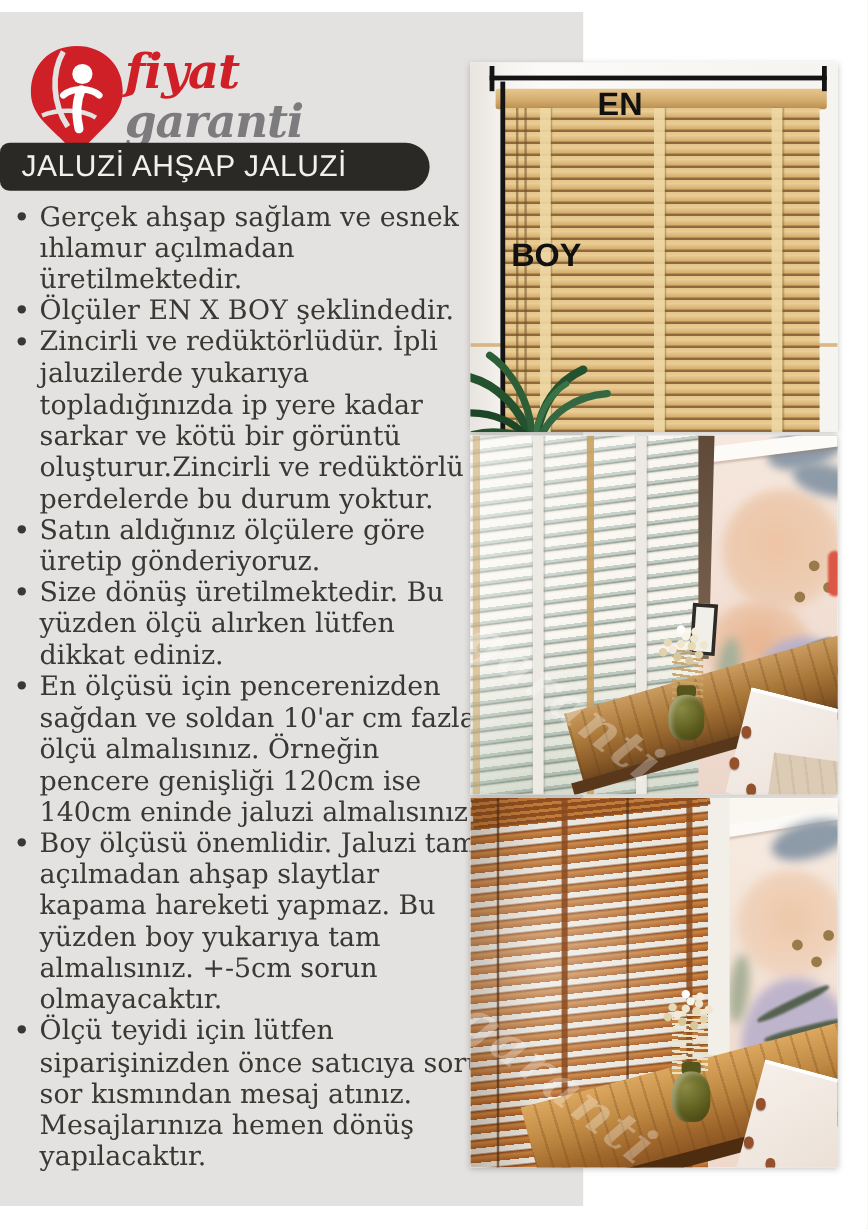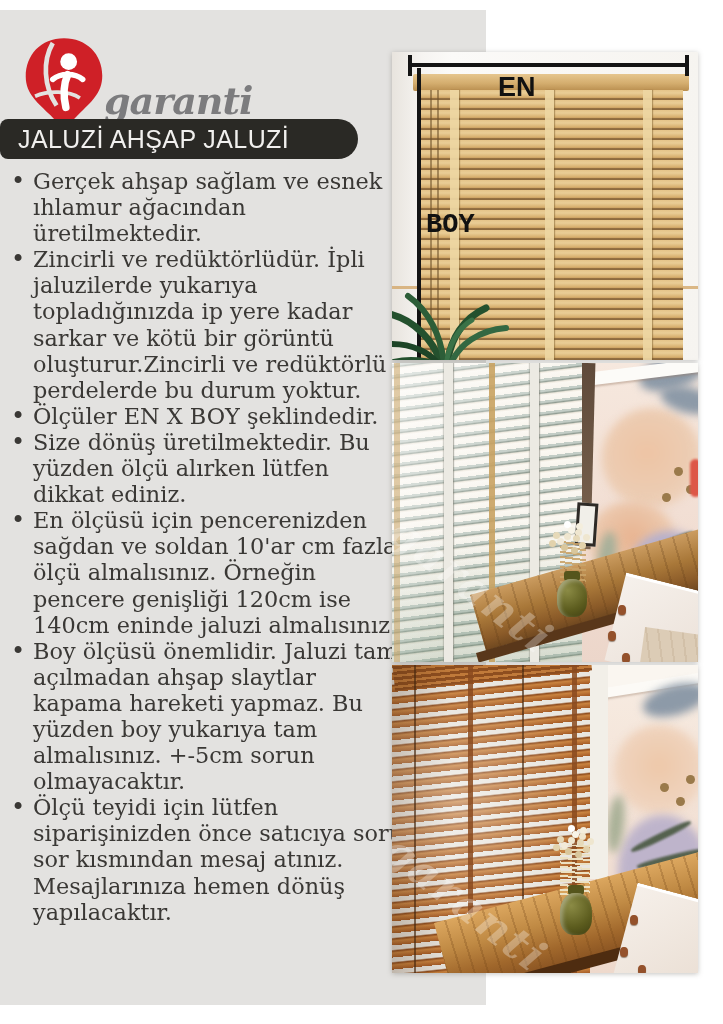--- a/index.html
+++ b/index.html
@@ -44,21 +44,21 @@
   .p1-blinds{left:27px;top:38px;width:264px;height:270px;
              background:repeating-linear-gradient(180deg,#e5c489 0px,#e9cd96 3px,#d6ad6c 7.4px,#8d6a3e 8.6px,#8d6a3e 10px);}
   .p1-tape{top:38px;width:9px;height:270px;background:#eed7a3;opacity:.92;box-shadow:1px 0 1px rgba(120,90,40,.5);}
   .p1-cord{top:38px;width:2px;height:270px;background:rgba(110,80,40,.55);}
   .p1-hline{left:16px;top:11px;width:281px;height:4px;background:#141414;}
   .p1-tickL{left:16px;top:3px;width:4px;height:21px;background:#141414;}
   .p1-tickR{left:293px;top:3px;width:4px;height:21px;background:#141414;}
   .p1-vline{left:25px;top:16px;width:4px;height:292px;background:#141414;}
   .measure-label{font-weight:bold;color:#111;font-size:27px;font-family:"Liberation Sans",sans-serif;}
   .p1-en{left:106px;top:20px;}
-  .p1-boy{left:34px;top:158px;font-family:Liberation Mono, monospace;}
+  .p1-boy{left:34px;top:146px;}
   .p1-plant{left:-8px;top:228px;width:140px;height:86px;}
 
   
   .p2-wallpaper{left:150px;top:0;width:156px;height:299px;background:linear-gradient(180deg,#f6e8de,#f1ddd2 60%,#ecd6ca);}
   .soft{border-radius:50%;filter:blur(4px);}
   .p2-flower1{left:210px;top:45px;width:100px;height:100px;background:radial-gradient(circle at 45% 45%,#eec4a4,#eccdb4 60%,rgba(236,205,180,0));}
   .p2-flower2{left:196px;top:138px;width:88px;height:80px;background:radial-gradient(circle at 50% 45%,#e8b491,#eccab0 65%,rgba(236,202,176,0));}
   .p2-leaf{background:#8d9aa8;}
   .p2-berry{width:9px;height:9px;border-radius:50%;background:#9a7a4b;filter:blur(.5px);}
   .p2-red{left:298px;top:96px;width:11px;height:38px;border-radius:6px;background:#dd5747;filter:blur(1px);}
@@ -135,28 +135,30 @@
   <div class="abs logo-pin">
     <svg width="84" height="98" viewBox="0 0 90 104">
       <path d="M45 2 C20 2 4 20 4 43 C4 62 18 72 30 84 C38 92 42 98 45 103 C48 97 53 91 61 83 C73 71 86 61 86 42 C86 19 69 2 45 2 Z" fill="#cf2027"></path>
       <path d="M33 7 C22 26 23 53 37 74" stroke="#e3e2e0" stroke-width="5" fill="none"></path>
       <path d="M14 64 C28 58 50 58 62 66" stroke="#e3e2e0" stroke-width="4" fill="none"></path>
       <circle cx="50" cy="27" r="9" fill="#ffffff"></circle>
       <path d="M49 41 C44 52 44 63 47 76" stroke="#ffffff" stroke-width="8" fill="none" stroke-linecap="round"></path>
       <path d="M33 46 C41 39 57 39 65 46" stroke="#ffffff" stroke-width="6" fill="none" stroke-linecap="round"></path>
     </svg>
   </div>
+  <div class="abs brand-word1">fiyat</div>
   <div class="abs brand-word2">garanti</div>
 
   <div class="abs banner">JALUZİ AHŞAP JALUZİ</div>
 
   <ul class="abs bullets">
-    <li>Gerçek ahşap sağlam ve esnek ıhlamur ağacından üretilmektedir.</li>
+    <li>Gerçek ahşap sağlam ve esnek ıhlamur açılmadan üretilmektedir.</li>
+    <li>Ölçüler EN X BOY şeklindedir.</li>
     <li>Zincirli ve redüktörlüdür. İpli jaluzilerde yukarıya topladığınızda ip yere kadar sarkar ve kötü bir görüntü oluşturur.Zincirli ve redüktörlü perdelerde bu durum yoktur.</li>
-    <li>Ölçüler EN X BOY şeklindedir.</li>
+    <li>Satın aldığınız ölçülere göre üretip gönderiyoruz.</li>
     <li>Size dönüş üretilmektedir. Bu yüzden ölçü alırken lütfen dikkat ediniz.</li>
     <li>En ölçüsü için pencerenizden sağdan ve soldan 10'ar cm fazla ölçü almalısınız. Örneğin pencere genişliği 120cm ise 140cm eninde jaluzi almalısınız.</li>
     <li>Boy ölçüsü önemlidir. Jaluzi tam açılmadan ahşap slaytlar kapama hareketi yapmaz. Bu yüzden boy yukarıya tam almalısınız. +-5cm sorun olmayacaktır.</li>
     <li>Ölçü teyidi için lütfen siparişinizden önce satıcıya soru sor kısmından mesaj atınız. Mesajlarınıza hemen dönüş yapılacaktır.</li>
   </ul>
 
   <div class="abs photo photo1">
     <div class="abs p1-wall"></div>
     <div class="abs p1-wallline"></div>
     <div class="abs p1-rail"></div>

